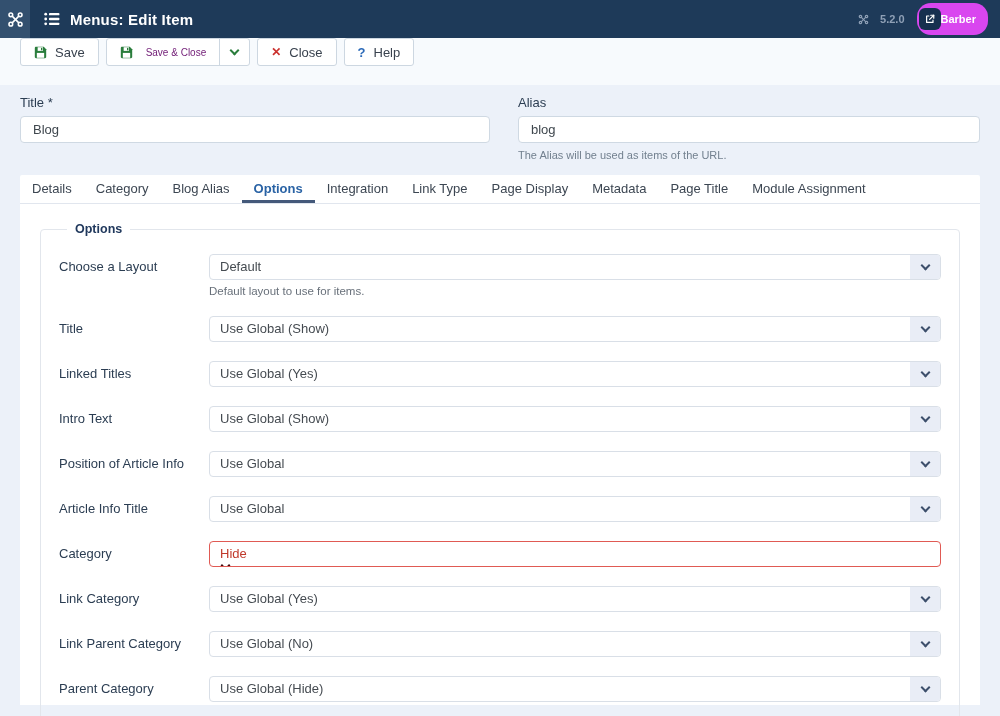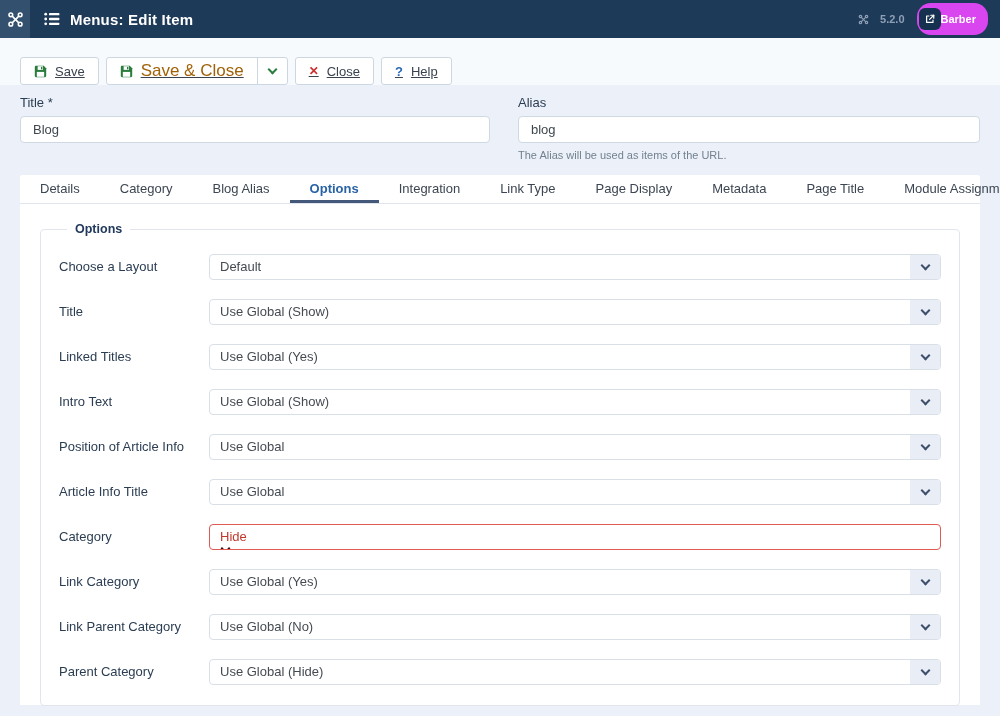--- a/index.html
+++ b/index.html
@@ -15,43 +15,43 @@
   .logo-box { width:30px; height:38px; background:#33506f; display:flex; align-items:center; justify-content:center; flex:none; }
   .hdr-left { display:flex; align-items:center; gap:10px; margin-left:14px; }
   .hdr-title { color:#fff; font-size:15px; font-weight:bold; letter-spacing:.2px; }
   .hdr-right { margin-left:auto; display:flex; align-items:center; gap:12px; margin-right:12px; }
   .version { display:flex; align-items:center; gap:11px; color:#8fa0b6; font-size:11px; font-weight:bold; }
   .user-pill { display:flex; align-items:center; gap:0; background:#d946ef; border:none; border-radius:14px; height:32px; padding:2px 12px 2px 2px; cursor:pointer; }
   .user-pill .ext-box { width:22px; height:22px; background:#16304f; border-radius:6px; display:flex; align-items:center; justify-content:center; }
   .user-pill .pill-label { color:#fff; font-size:11px; font-weight:bold; }
 
   
-  .toolbar { height:47px; background:#f7fafd; display:flex; align-items:flex-end; padding:0 20px;text-decoration:underline; }
+  .toolbar { height:47px; background:#f7fafd; display:flex; align-items:flex-start; padding:0 20px; }
   .btn { height:28px; background:#fff; border:1px solid #cdd7e1; border-radius:3px; display:flex; align-items:center; gap:8px; padding:0 13px; font-size:13px; color:#39424e; cursor:pointer; font-family:inherit; }
   .btn + .btn, .btn + .split, .split + .btn { margin-left:7px; }
   .split { display:flex; height:28px; background:#fff; border:1px solid #cdd7e1; border-radius:3px; }
-  .split .seg { display:flex; align-items:center; gap:8px; padding:0 13px; font-size:17px; color:#a16207; cursor:pointer; }
+  .split .seg { display:flex; align-items:center; gap:13px; padding:0 13px; font-size:10px; color:#701a75; cursor:pointer; }
   .split .seg.caret { border-left:1px solid #cdd7e1; padding:0 11px; }
   .help-btn { margin-left:auto; }
   .qmark { color:#2a69b8; font-weight:bold; font-size:13px; }
   .xmark { color:#cb312e; font-weight:bold; font-size:12px; }
   .chev { width:7px; height:7px; border-right:2px solid #2a7d3c; border-bottom:2px solid #2a7d3c; transform:rotate(45deg); margin-top:-4px; }
 
   
   .top-form { display:flex; padding:10px 20px 0 20px; gap:28px; }
   .field-col-left { width:470px; flex:none; }
   .field-col-right { flex:1; }
   .field-label { font-size:13px; color:#2b3d52; margin-bottom:6px; }
   .text-input { width:100%; height:27px; background:#fff; border:1px solid #cfd9e3; border-radius:4px; font-size:13px; color:#3f474e; padding:0 12px; font-family:inherit; }
   .field-help { font-size:11px; color:#72808f; margin-top:6px; }
 
   
   .card { background:#fff; margin:14px 20px 0 20px; height:530px; border-radius:2px 2px 0 0; }
   .tabs { display:flex; border-bottom:1px solid #e1e6ee; height:29px; }
-  .tab { padding:0 20px; font-size:13px; line-height:27px; color:#3c4652; cursor:pointer; white-space:nowrap; }
+  .tab { padding:0 12px; font-size:13px; line-height:27px; color:#3c4652; cursor:pointer; white-space:nowrap; }
   .tab.active { color:#2a63a5; font-weight:bold; border-bottom:3px solid #44597a; }
 
   .panel { padding:18px 20px; }
   fieldset { border:1px solid #e2e6ec; border-radius:4px; padding:4px 18px 20px 18px; }
   legend { font-size:12.5px; font-weight:bold; color:#21395d; padding:0 8px; margin-left:8px; }
 
   .opt-row { display:flex; margin-top:19px; }
   .opt-row:first-of-type { margin-top:14px; }
   .opt-label { width:150px; flex:none; font-size:13px; color:#2b3d52; padding-top:5px; }
   .opt-control { flex:1; }
@@ -190,20 +190,21 @@
 
       <div class="opt-row">
         <div class="opt-label">Choose a Layout</div>
         <div class="opt-control">
           <div class="select">
             <span class="val">Default</span>
             <span class="dd">
                 <span class="sel-chev"></span>
               </span>
           </div>
+          <div class="opt-help">Default layout to use for items.</div>
         </div>
       </div>
 
       <div class="opt-row">
         <div class="opt-label">Title</div>
         <div class="opt-control">
           <div class="select">
             <span class="val">Use Global (Show)</span>
             <span class="dd">
                 <span class="sel-chev"></span>

